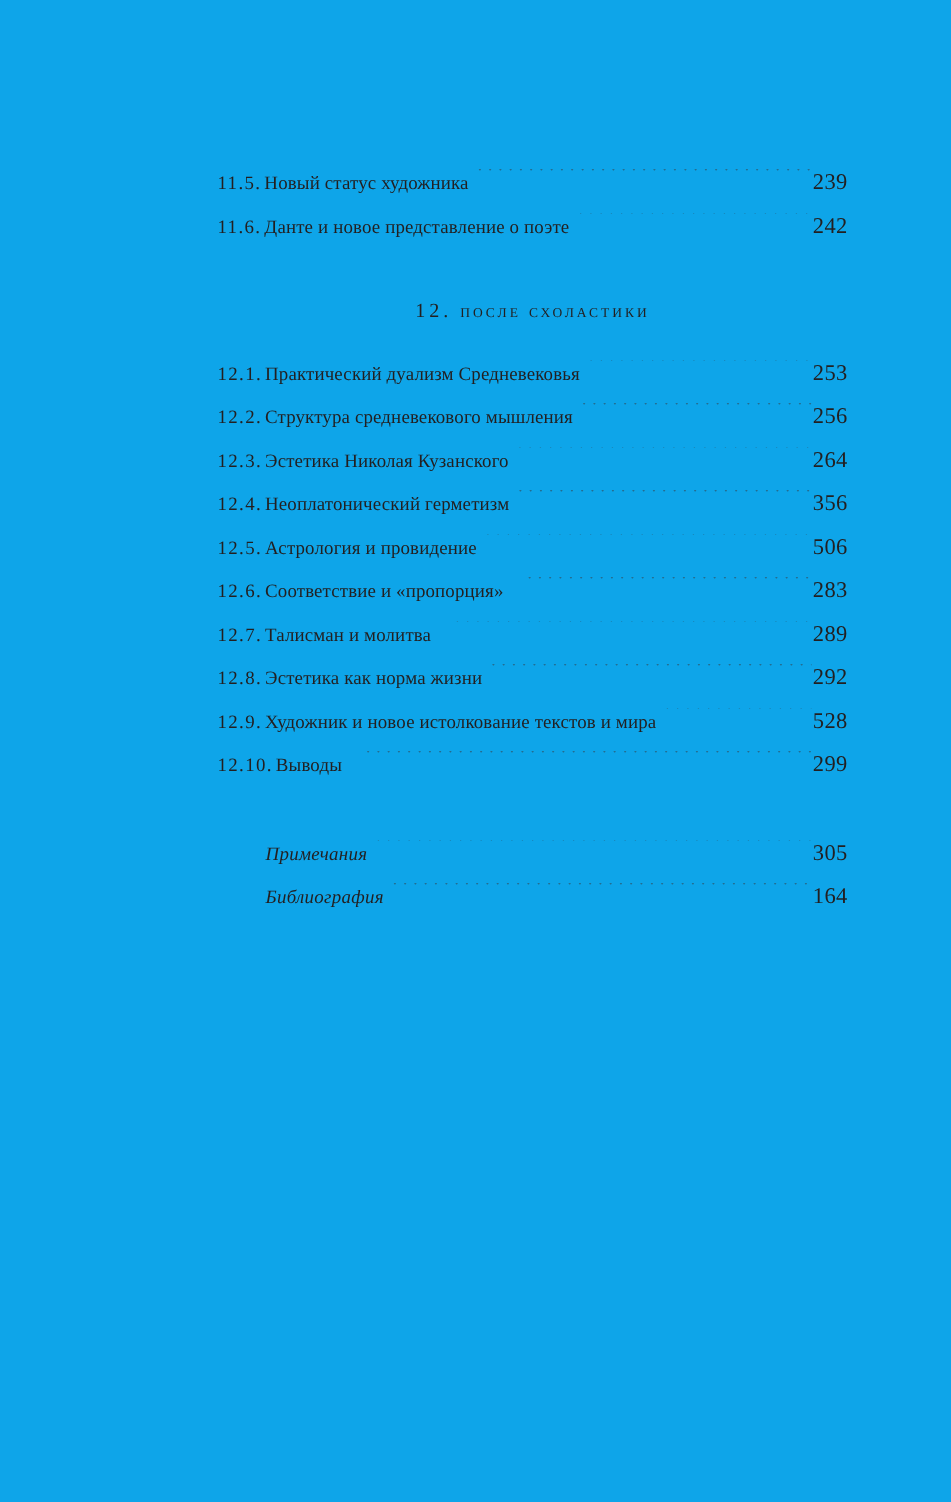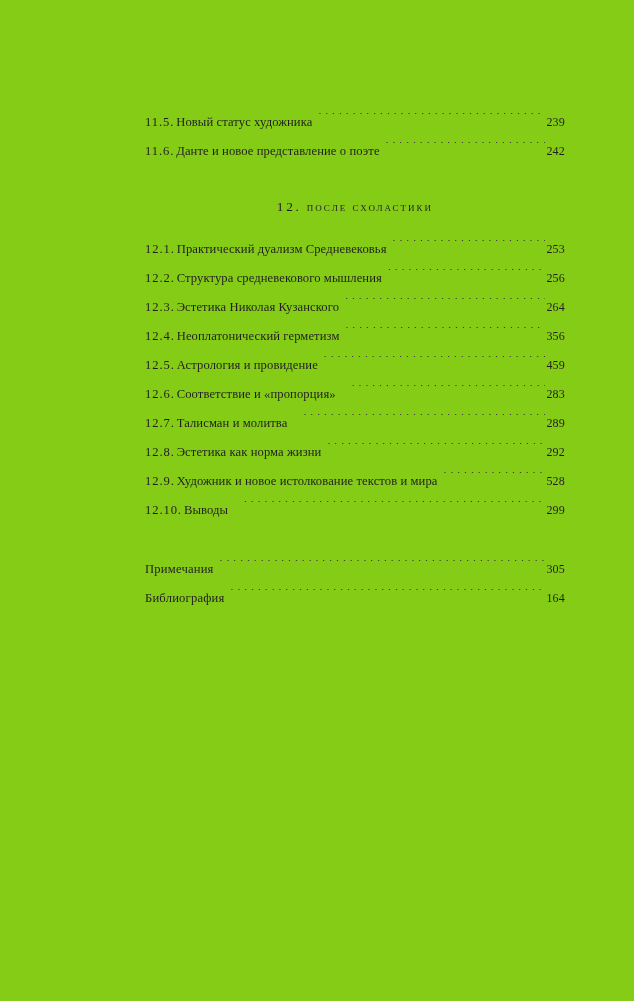--- a/index.html
+++ b/index.html
@@ -16,21 +16,21 @@
     overflow: hidden;
     position: relative;
   }
 
   .page {
     position: absolute;
     left: 0;
     top: 0;
     width: 634px;
     height: 1001px;
-    background: #84cc16;
+    background: #0ea5e9;
   }
 
   
   .toc-block {
     position: absolute;
     left: 145px;
     top: 108px;
     width: 420px;
   }
 
@@ -71,28 +71,30 @@
     letter-spacing: 0.55px;
     color: #3a3638;
     white-space: nowrap;
   }
   
   .toc-row.wide-gap .toc-leader { margin-left: 16px; }
 
   .toc-page {
     flex: 0 0 auto;
     text-align: right;
-    font-size: 12px;
+    font-size: 15px;
     letter-spacing: 0.2px;
     padding-left: 0px;
   }
 
   
   .toc-row.italic .toc-label {
+    font-style: italic;
     letter-spacing: 0.2px;
+    margin-left: 32px;
   }
 
   
   .chapter-heading {
     width: 420px;
     text-align: center;
     font-size: 13.4px;
     letter-spacing: 2.0px;
     color: #231f20;
     height: 29px;
@@ -160,21 +162,21 @@
           <span class="toc-page">264</span>
         </div>
         <div class="toc-row">
           <span class="toc-label"><span class="toc-num">12.4.</span><span>Неоплатонический герметизм</span></span>
           <span class="toc-leader"></span>
           <span class="toc-page">356</span>
         </div>
         <div class="toc-row">
           <span class="toc-label"><span class="toc-num">12.5.</span><span>Астрология и провидение</span></span>
           <span class="toc-leader"></span>
-          <span class="toc-page">459</span>
+          <span class="toc-page">506</span>
         </div>
         <div class="toc-row wide-gap">
           <span class="toc-label"><span class="toc-num">12.6.</span><span>Соответствие и «пропорция»</span></span>
           <span class="toc-leader"></span>
           <span class="toc-page">283</span>
         </div>
         <div class="toc-row wide-gap">
           <span class="toc-label"><span class="toc-num">12.7.</span><span>Талисман и молитва</span></span>
           <span class="toc-leader"></span>
           <span class="toc-page">289</span>

